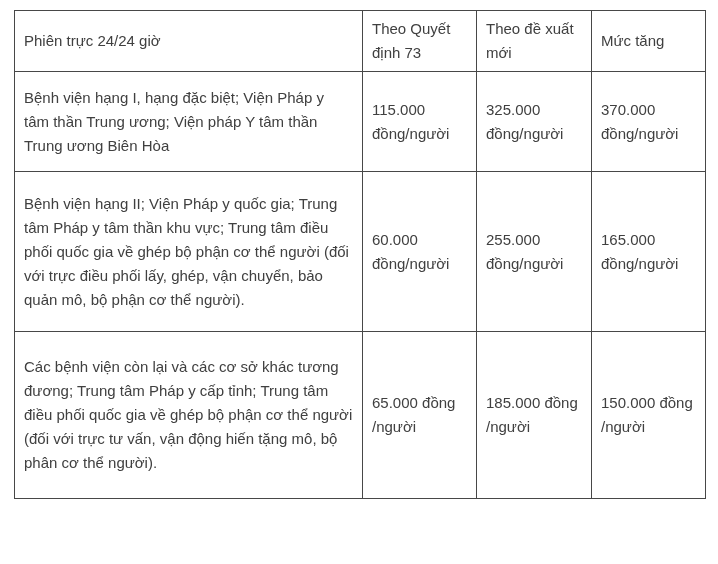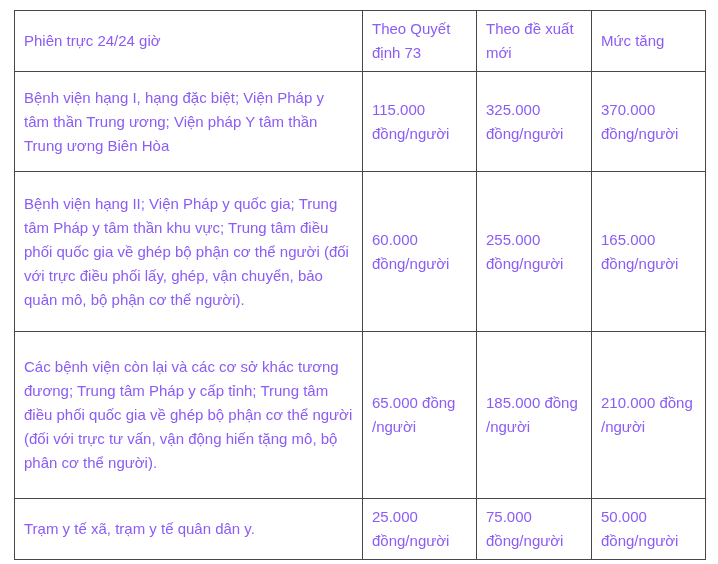--- a/index.html
+++ b/index.html
@@ -10,21 +10,21 @@
     height: 564px;
     font-family: "Liberation Sans", sans-serif;
   }
   .page {
     padding: 10px 0 0 14px;
   }
   table.rate-table {
     border-collapse: collapse;
     table-layout: fixed;
     width: 691px;
-    color: #8b5cf6;
+    color: #404040;
     font-size: 15px;
     line-height: 1.6;
   }
   table.rate-table td,
   table.rate-table th {
     border: 1px solid #474747;
     padding: 6px 9px;
     vertical-align: middle;
     font-weight: normal;
     text-align: left;
@@ -74,24 +74,18 @@
       <td class="justify">Bệnh viện hạng II; Viện Pháp y quốc gia; Trung tâm Pháp y tâm thần khu vực; Trung tâm điều phối quốc gia về ghép bộ phận cơ thể người (đối với trực điều phối lấy, ghép, vận chuyển, bảo quản mô, bộ phận cơ thể người).</td>
       <td>60.000 đồng/người</td>
       <td>255.000 đồng/người</td>
       <td>165.000 đồng/người</td>
     </tr>
 
     <tr class="r3">
       <td class="justify">Các bệnh viện còn lại và các cơ sở khác tương đương; Trung tâm Pháp y cấp tỉnh; Trung tâm điều phối quốc gia về ghép bộ phận cơ thể người (đối với trực tư vấn, vận động hiến tặng mô, bộ phân cơ thể người).</td>
       <td>65.000 đồng /người</td>
       <td>185.000 đồng /người</td>
-      <td>210.000 đồng /người</td>
+      <td>150.000 đồng /người</td>
     </tr>
 
-    <tr class="r4">
-      <td>Trạm y tế xã, trạm y tế quân dân y.</td>
-      <td>25.000 đồng/người</td>
-      <td>75.000 đồng/người</td>
-      <td>50.000 đồng/người</td>
-    </tr>
   </tbody>
     </table>
 </div>
 
 </body></html>

